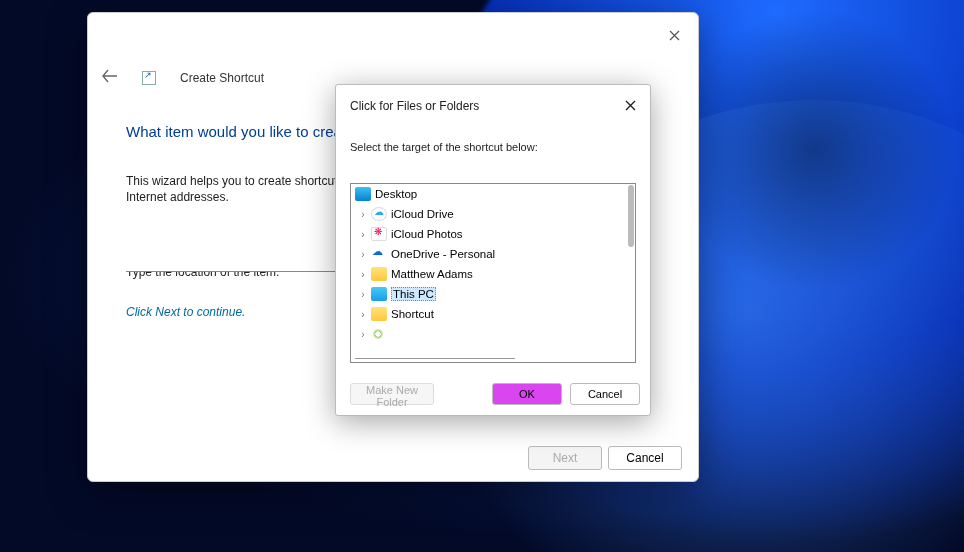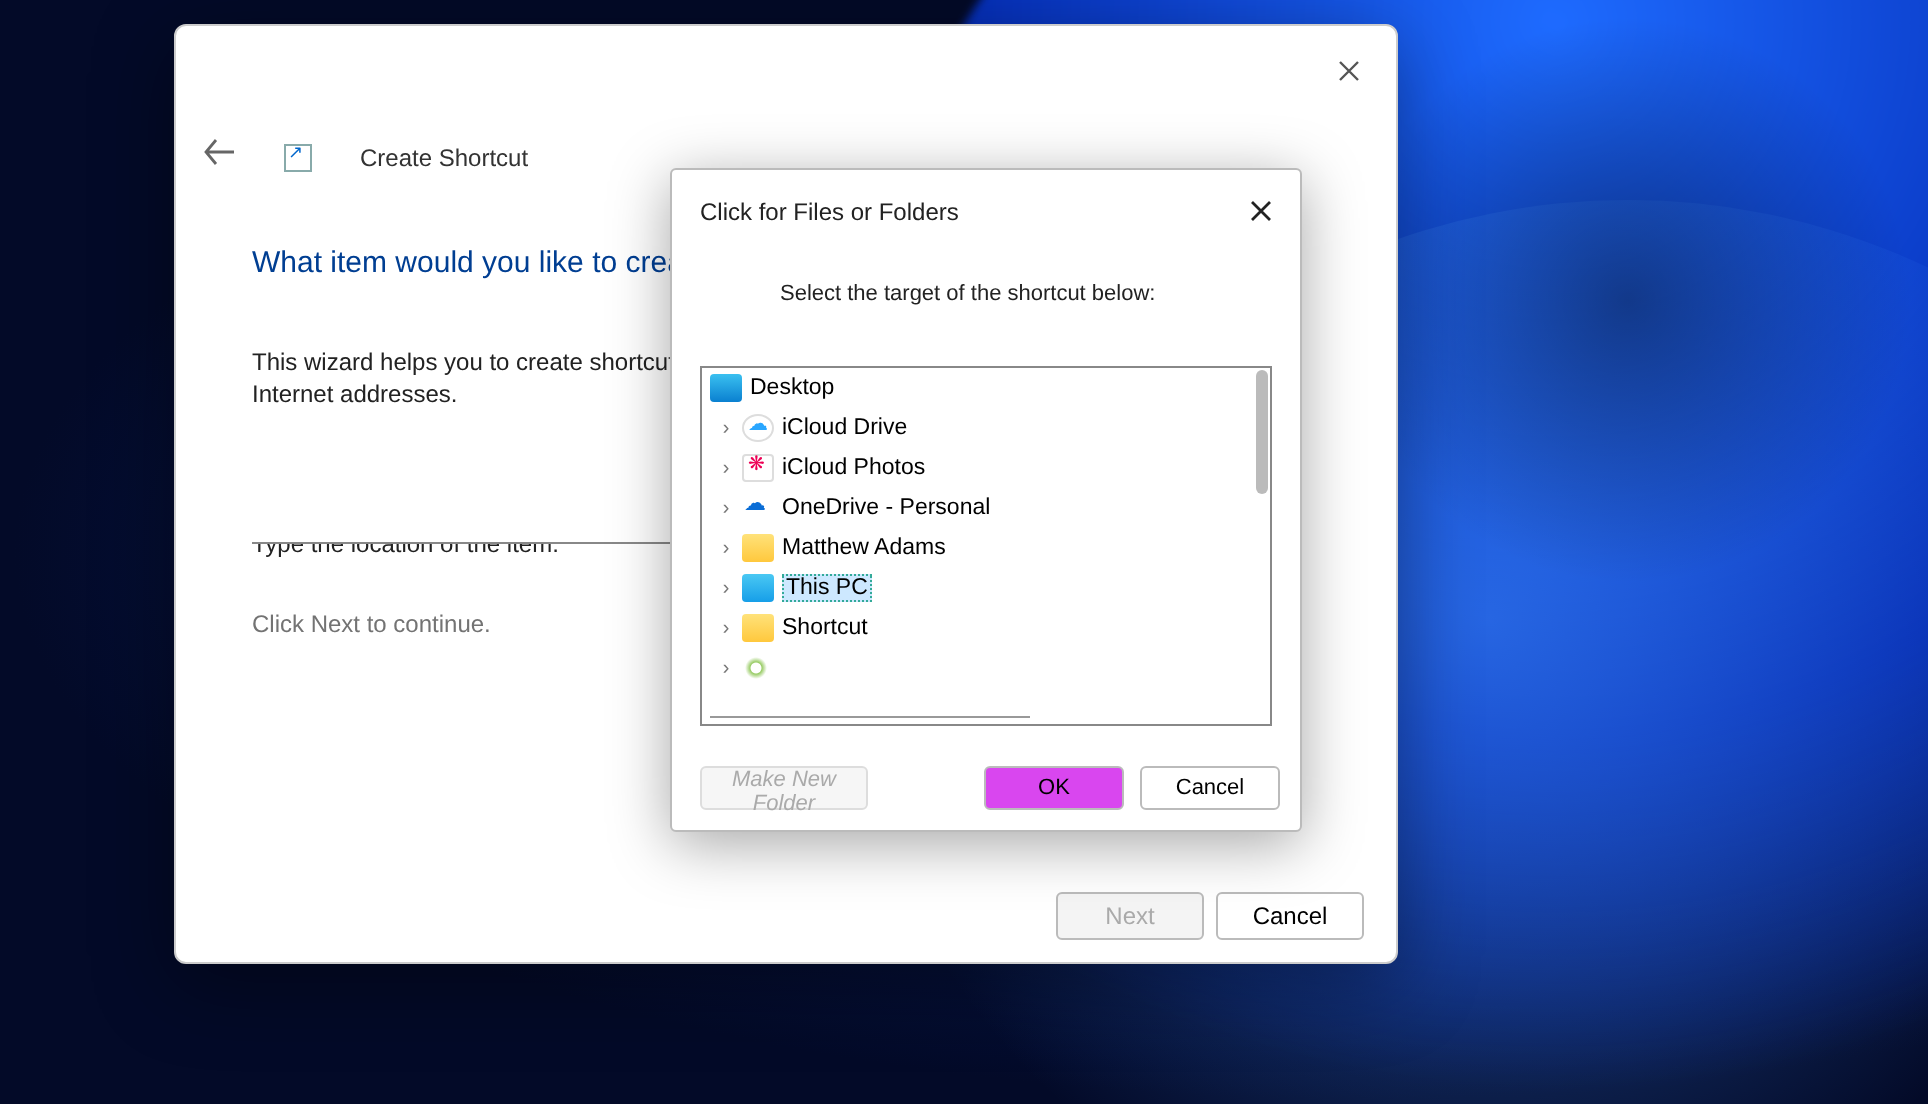--- a/index.html
+++ b/index.html
@@ -46,21 +46,21 @@
       position: absolute; left: 38px; top: 160px; right: 30px; font-size: 12px; color: #222; line-height: 1.35;
     }
     .mainwin .label-loc {
       position: absolute; left: 38px; top: 218px; font-size: 12px; color: #222; margin-top: 34px;
     }
     .mainwin .locinput {
       position: absolute; left: 38px; top: 237px; width: 300px; height: 22px;
       border: none; border-bottom: 1px solid #888; font-size: 12px; padding: 2px 4px;
     }
     .mainwin .cont {
-      position: absolute; left: 38px; top: 292px; font-size: 12px; color: #737373;
+      position: absolute; left: 38px; top: 292px; font-size: 12px; color: #0369a1; font-style: italic;
     }
     .mainwin .footer {
       position: absolute; left: 0; right: 0; bottom: 0; height: 46px;
       display: flex; justify-content: flex-end; align-items: center; gap: 6px; padding-right: 16px;
     }
     .mainwin .footer button {
       width: 74px; height: 24px; background: #fff; border: 1px solid #bbb; border-radius: 3px;
       font-size: 12px; cursor: pointer;
     }
     .mainwin .footer button.disabled { color: #aaa; background: #f4f4f4; }
@@ -73,21 +73,21 @@
     }
     .browse .btitle {
       position: absolute; left: 14px; top: 14px; font-size: 12px; color: #222;
     }
     .browse .bclose {
       position: absolute; right: 8px; top: 10px; width: 24px; height: 20px;
       display: flex; align-items: center; justify-content: center; cursor: pointer;
       font-size: 13px; color: #222;
     }
     .browse .binstr {
-      position: absolute; left: 14px; top: 56px; font-size: 11px; color: #222; margin-left: 40px;
+      position: absolute; left: 14px; top: 56px; font-size: 11px; color: #222;
     }
     .browse .tree {
       position: absolute; left: 14px; top: 98px; right: 14px; height: 180px;
       border: 1px solid #888; overflow: hidden;
     }
     .browse .scrollbar {
       position: absolute; right: 1px; top: 1px; width: 6px; height: 62px;
       background: #bbb; border-radius: 3px;
     }
     .browse .treehr {
@@ -108,21 +108,21 @@
     .ico-folder { background: linear-gradient(#ffe27a,#ffc83d); border-radius: 2px; }
     .ico-pc { background: linear-gradient(#4ac8f3,#169ee8); border-radius: 2px; }
     .ico-dvd { border-radius:50%; background: radial-gradient(circle,#fff 25%,#9c6 30%,#fff 55%); width:14px; height:14px; }
     .browse .bfooter {
       position: absolute; left: 0; right: 0; bottom: 0; height: 42px;
       display: flex; align-items: center; justify-content: flex-end; gap: 8px; padding: 0 10px;
     }
     .browse .bfooter button {
       height: 22px; border: 1px solid #bbb; border-radius: 3px; font-size: 11px; cursor: pointer; background: #fff;
     }
-    .browse .bfooter .mk { width: 84px; color: #aaa; background: #f6f6f6; border-color: #ddd; margin-right: auto; margin-left: 4px; font-style: italic; }
+    .browse .bfooter .mk { width: 84px; color: #aaa; background: #f6f6f6; border-color: #ddd; margin-right: auto; margin-left: 4px; }
     .browse .bfooter .ok { width: 70px; background: #d946ef; margin-left: 44px; }
     .browse .bfooter .cn { width: 70px; }
   </style>
 </head>
 <body>
 
 <div class="bgshape s1"></div>
 <div class="bgshape s2"></div>
 <div class="bgshape s3"></div>
 

